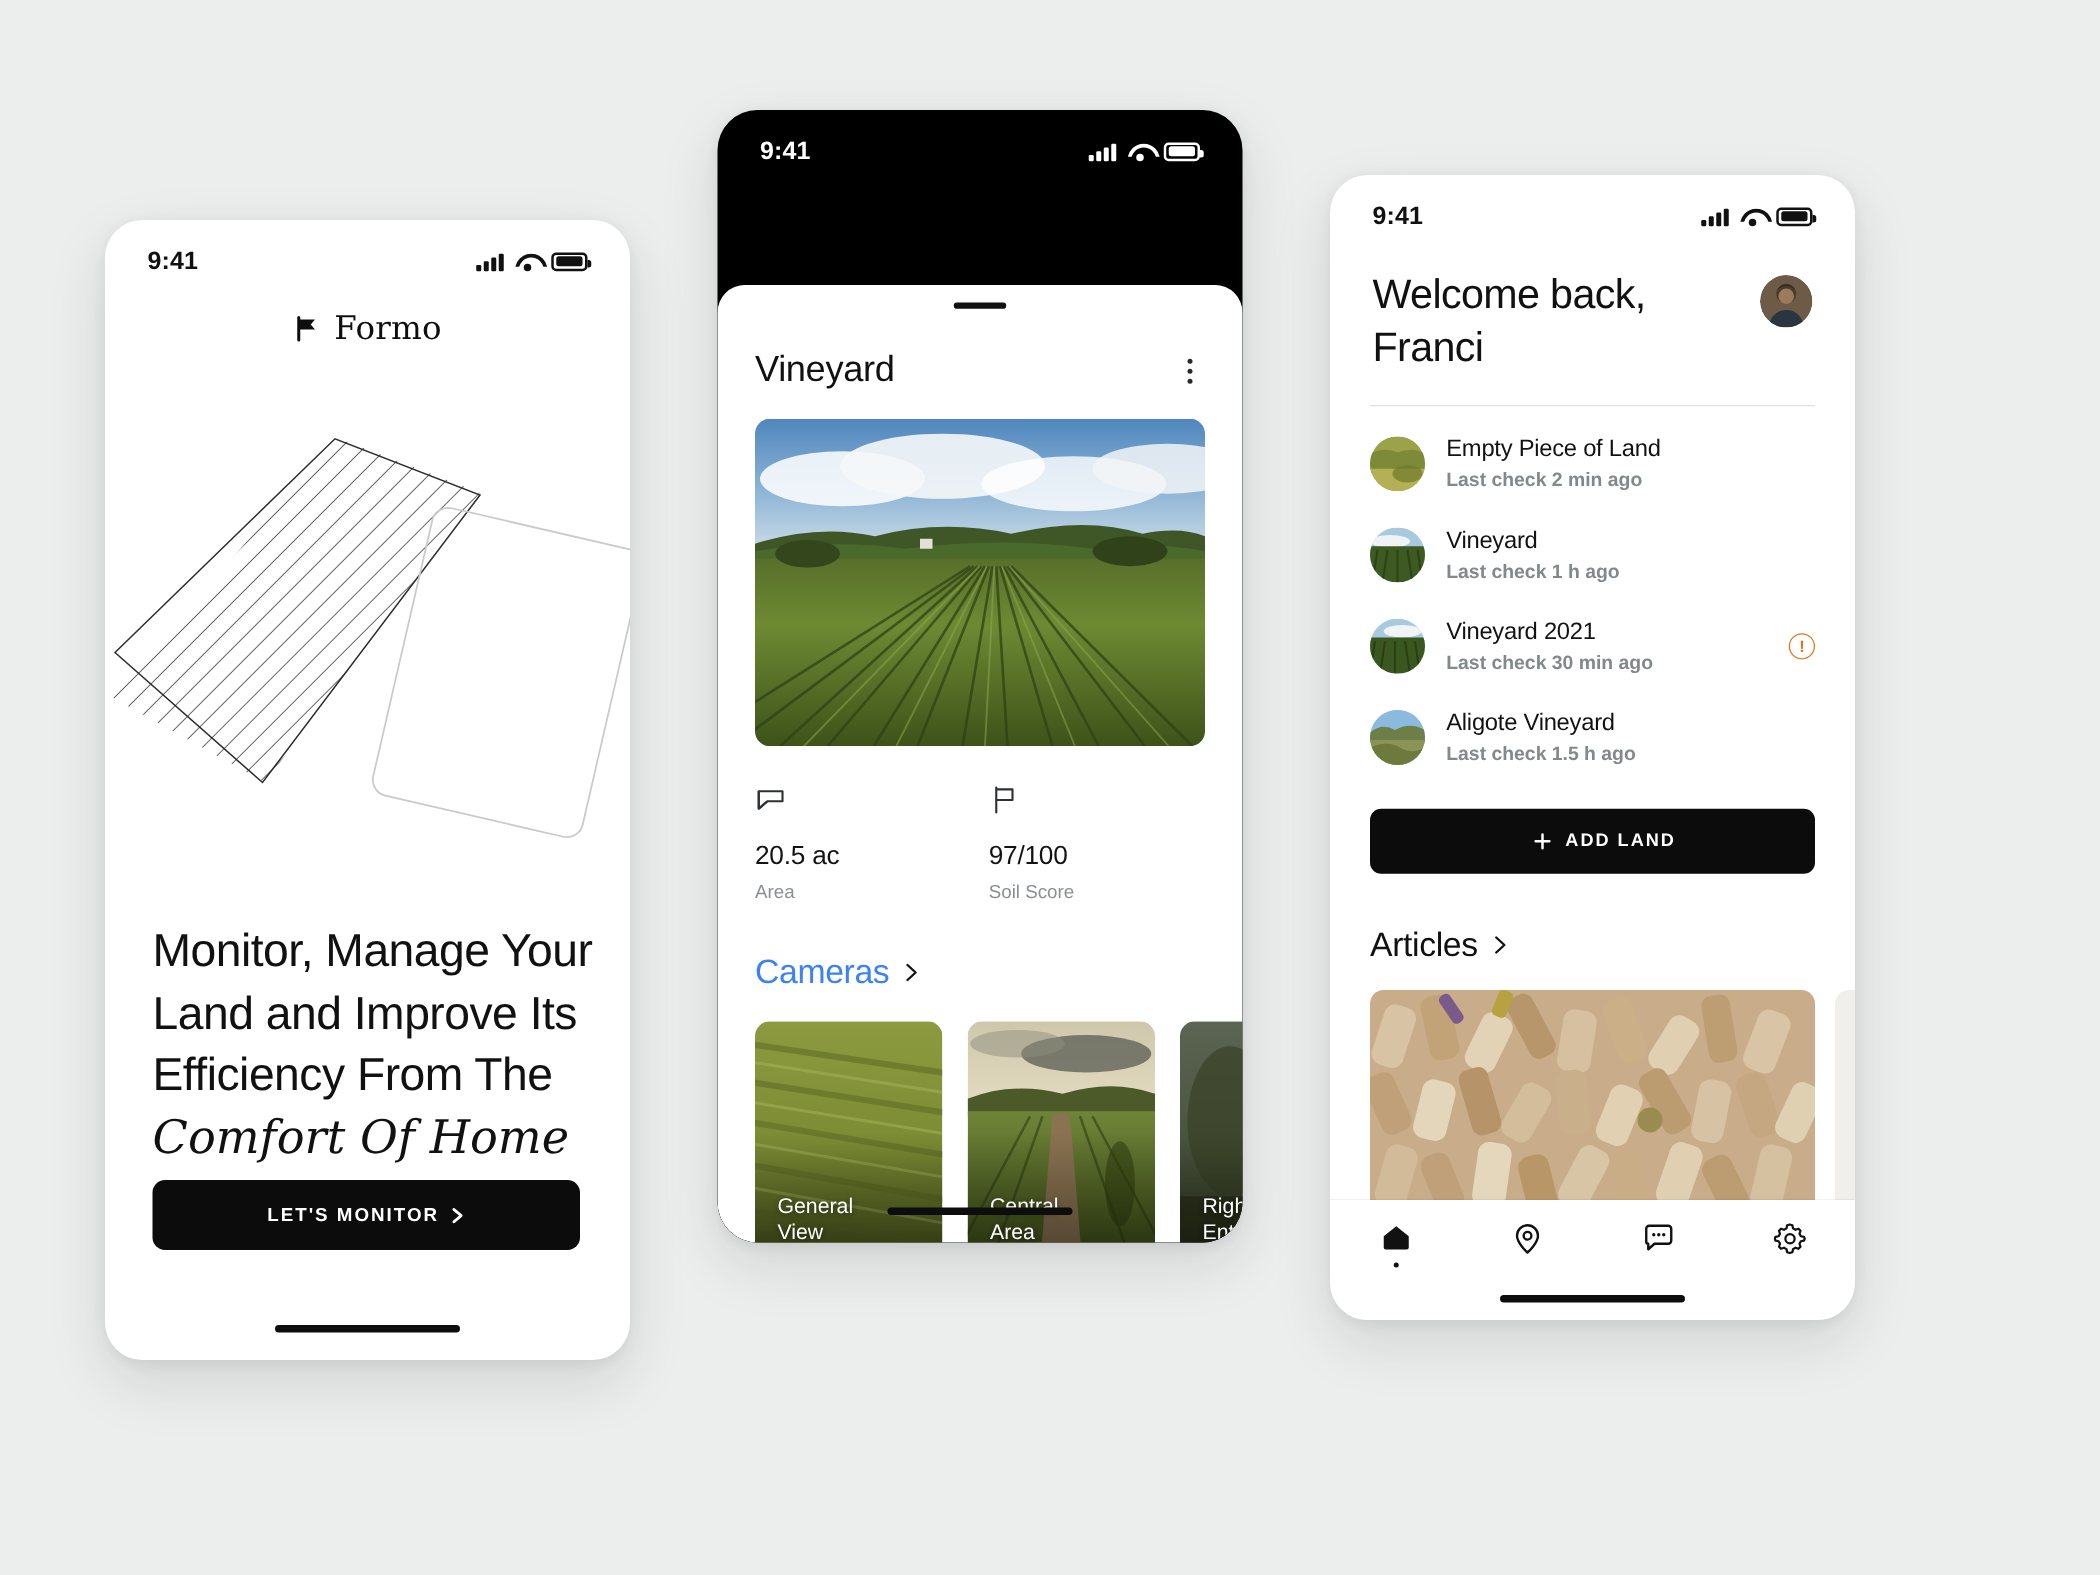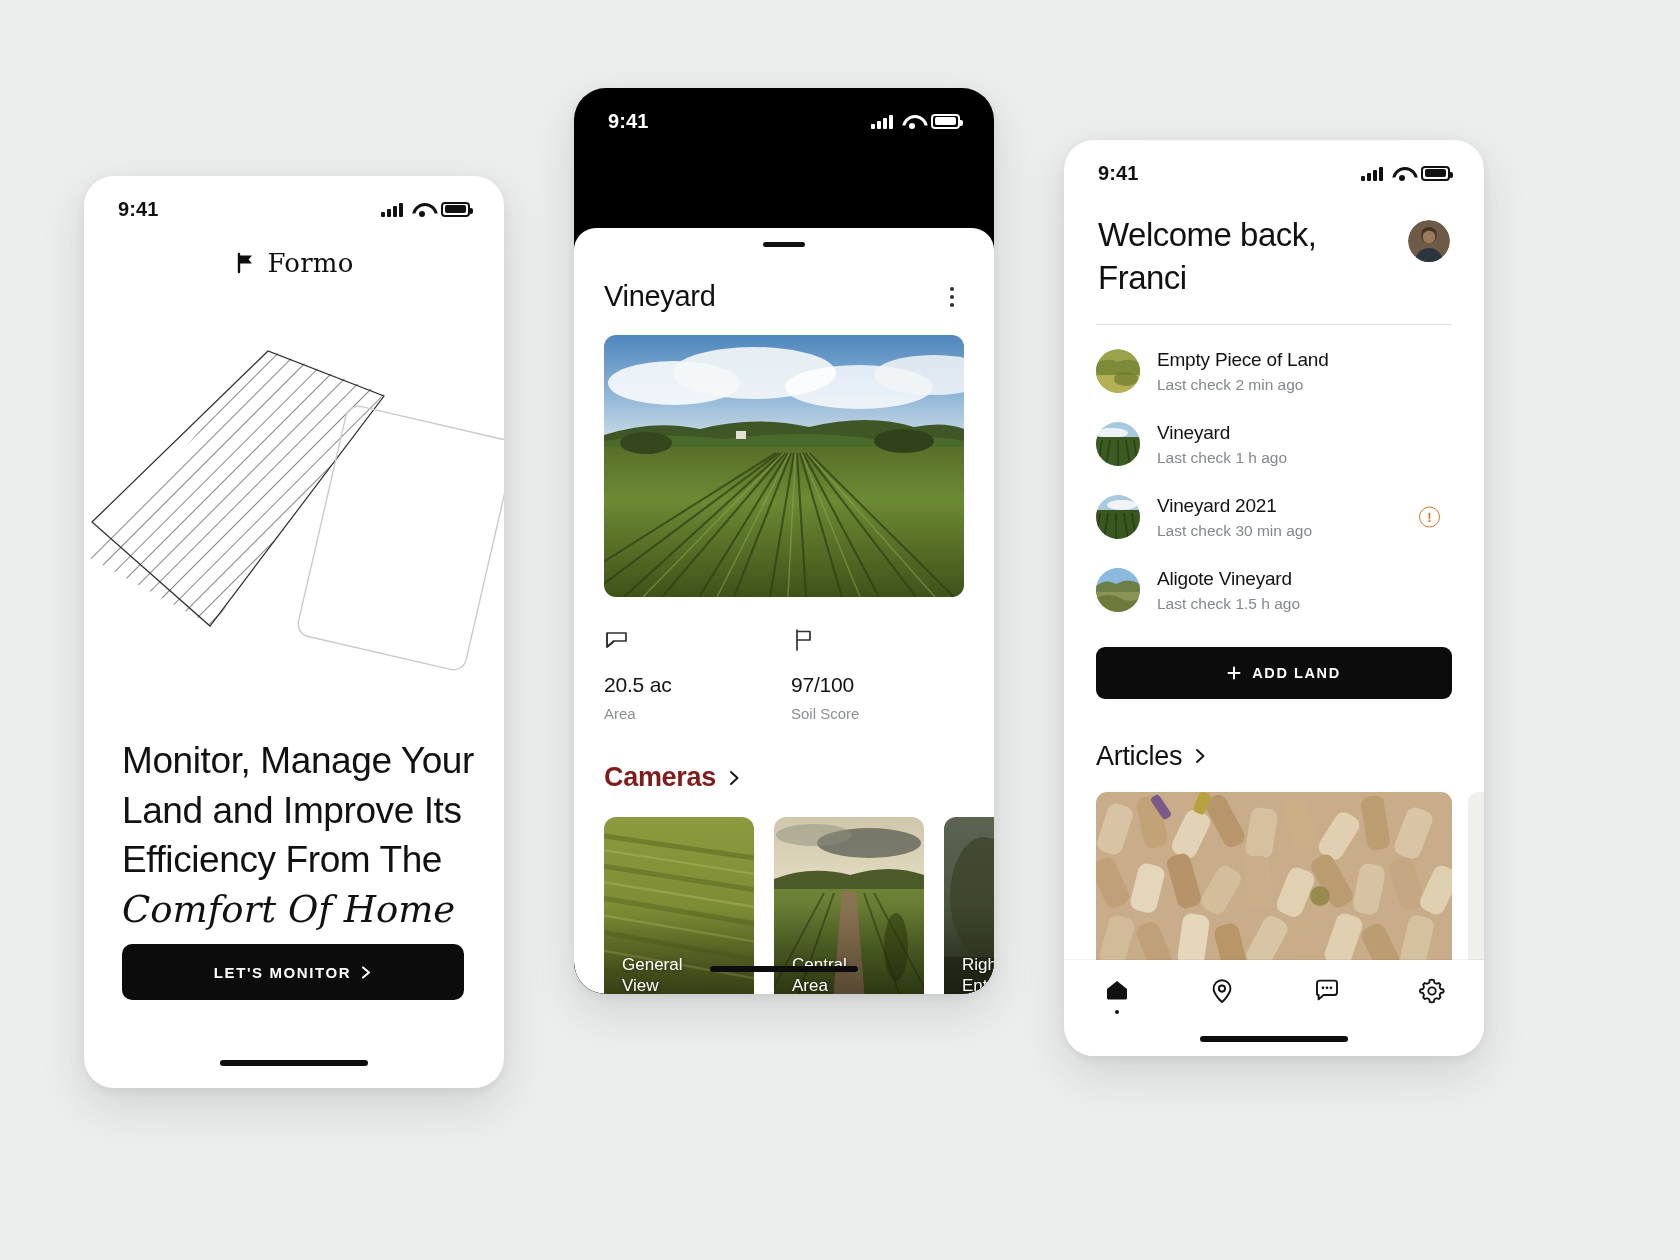--- a/index.html
+++ b/index.html
@@ -103,21 +103,21 @@
   }
   .stats{ display:flex; padding: 30px 16px 0 30px; }
   .stat{ flex:1; }
   .stat .si{ height:26px; margin-bottom:20px; }
   .stat .sv{ font-size:21px; color:#131313; letter-spacing:-.2px; }
   .stat .sl{ font-size:15px; color:#8b8f92; margin-top:8px; }
   .sect-head{
     display:flex; align-items:center; gap:12px;
     padding: 40px 30px 0 30px;
   }
-  .sect-head h3{ font-size:27px; font-weight:700; color:#7f1d1d; letter-spacing:-.3px;}
+  .sect-head h3{ font-size:27px; font-weight:400; color:#3b82f6; letter-spacing:-.3px;}
   .cams{ display:flex; gap:20px; padding: 24px 0 0 30px; }
   .cam{
     width:150px; height:196px; border-radius:12px; overflow:hidden;
     position:relative; flex:0 0 auto;
   }
   .cam .lbl{
     position:absolute; left:18px; bottom:16px; color:#fff;
     font-size:17px; line-height:1.27; text-shadow:0 1px 4px rgba(0,0,0,.5);
   }
   .cam .shade{ position:absolute;inset:0;
@@ -128,28 +128,28 @@
   .welcome{
     padding: 18px 34px 0 34px;
     display:flex; align-items:flex-start; justify-content:space-between;
   }
   .welcome h1{ font-size:33px; font-weight:400; color:#111; line-height:1.3; letter-spacing:-.5px;}
   .avatar{
     width:42px;height:42px;border-radius:50%;flex:0 0 auto;margin-top:6px;
     overflow:hidden; position:relative;
   }
   .divider{ height:1px; background:#dfe0e1; margin: 24px 32px 0 32px; }
-  .lands{ padding: 10px 44px 0 32px; }
+  .lands{ padding: 10px 32px 0 32px; }
   .land{
     display:flex; align-items:center; gap:17px; padding: 14px 0;
     position:relative; cursor:pointer;
   }
   .thumb{ width:44px;height:44px;border-radius:50%;overflow:hidden;flex:0 0 auto; position:relative;}
   .land .tx .t{ font-size:19px; color:#121212; letter-spacing:-.2px;}
-  .land .tx .s{ font-size:15.5px; color:#83888b; margin-top:5px;}
+  .land .tx .s{ font-size:15.5px; color:#83888b; margin-top:5px;font-weight:bold;}
   .alert{
     position:absolute; right:0; top:50%; transform:translateY(-50%);
     width:21px;height:21px;border-radius:50%;
     border:1.8px solid #e2741e; color:#e2741e;
     display:flex;align-items:center;justify-content:center;
     font-size:13px; font-weight:700; line-height:1;
   }
   .addland{
     margin: 20px 32px 0 32px; height:52px; width:calc(100% - 64px);
     background:#0c0c0c;color:#fff;border:none;border-radius:9px;

